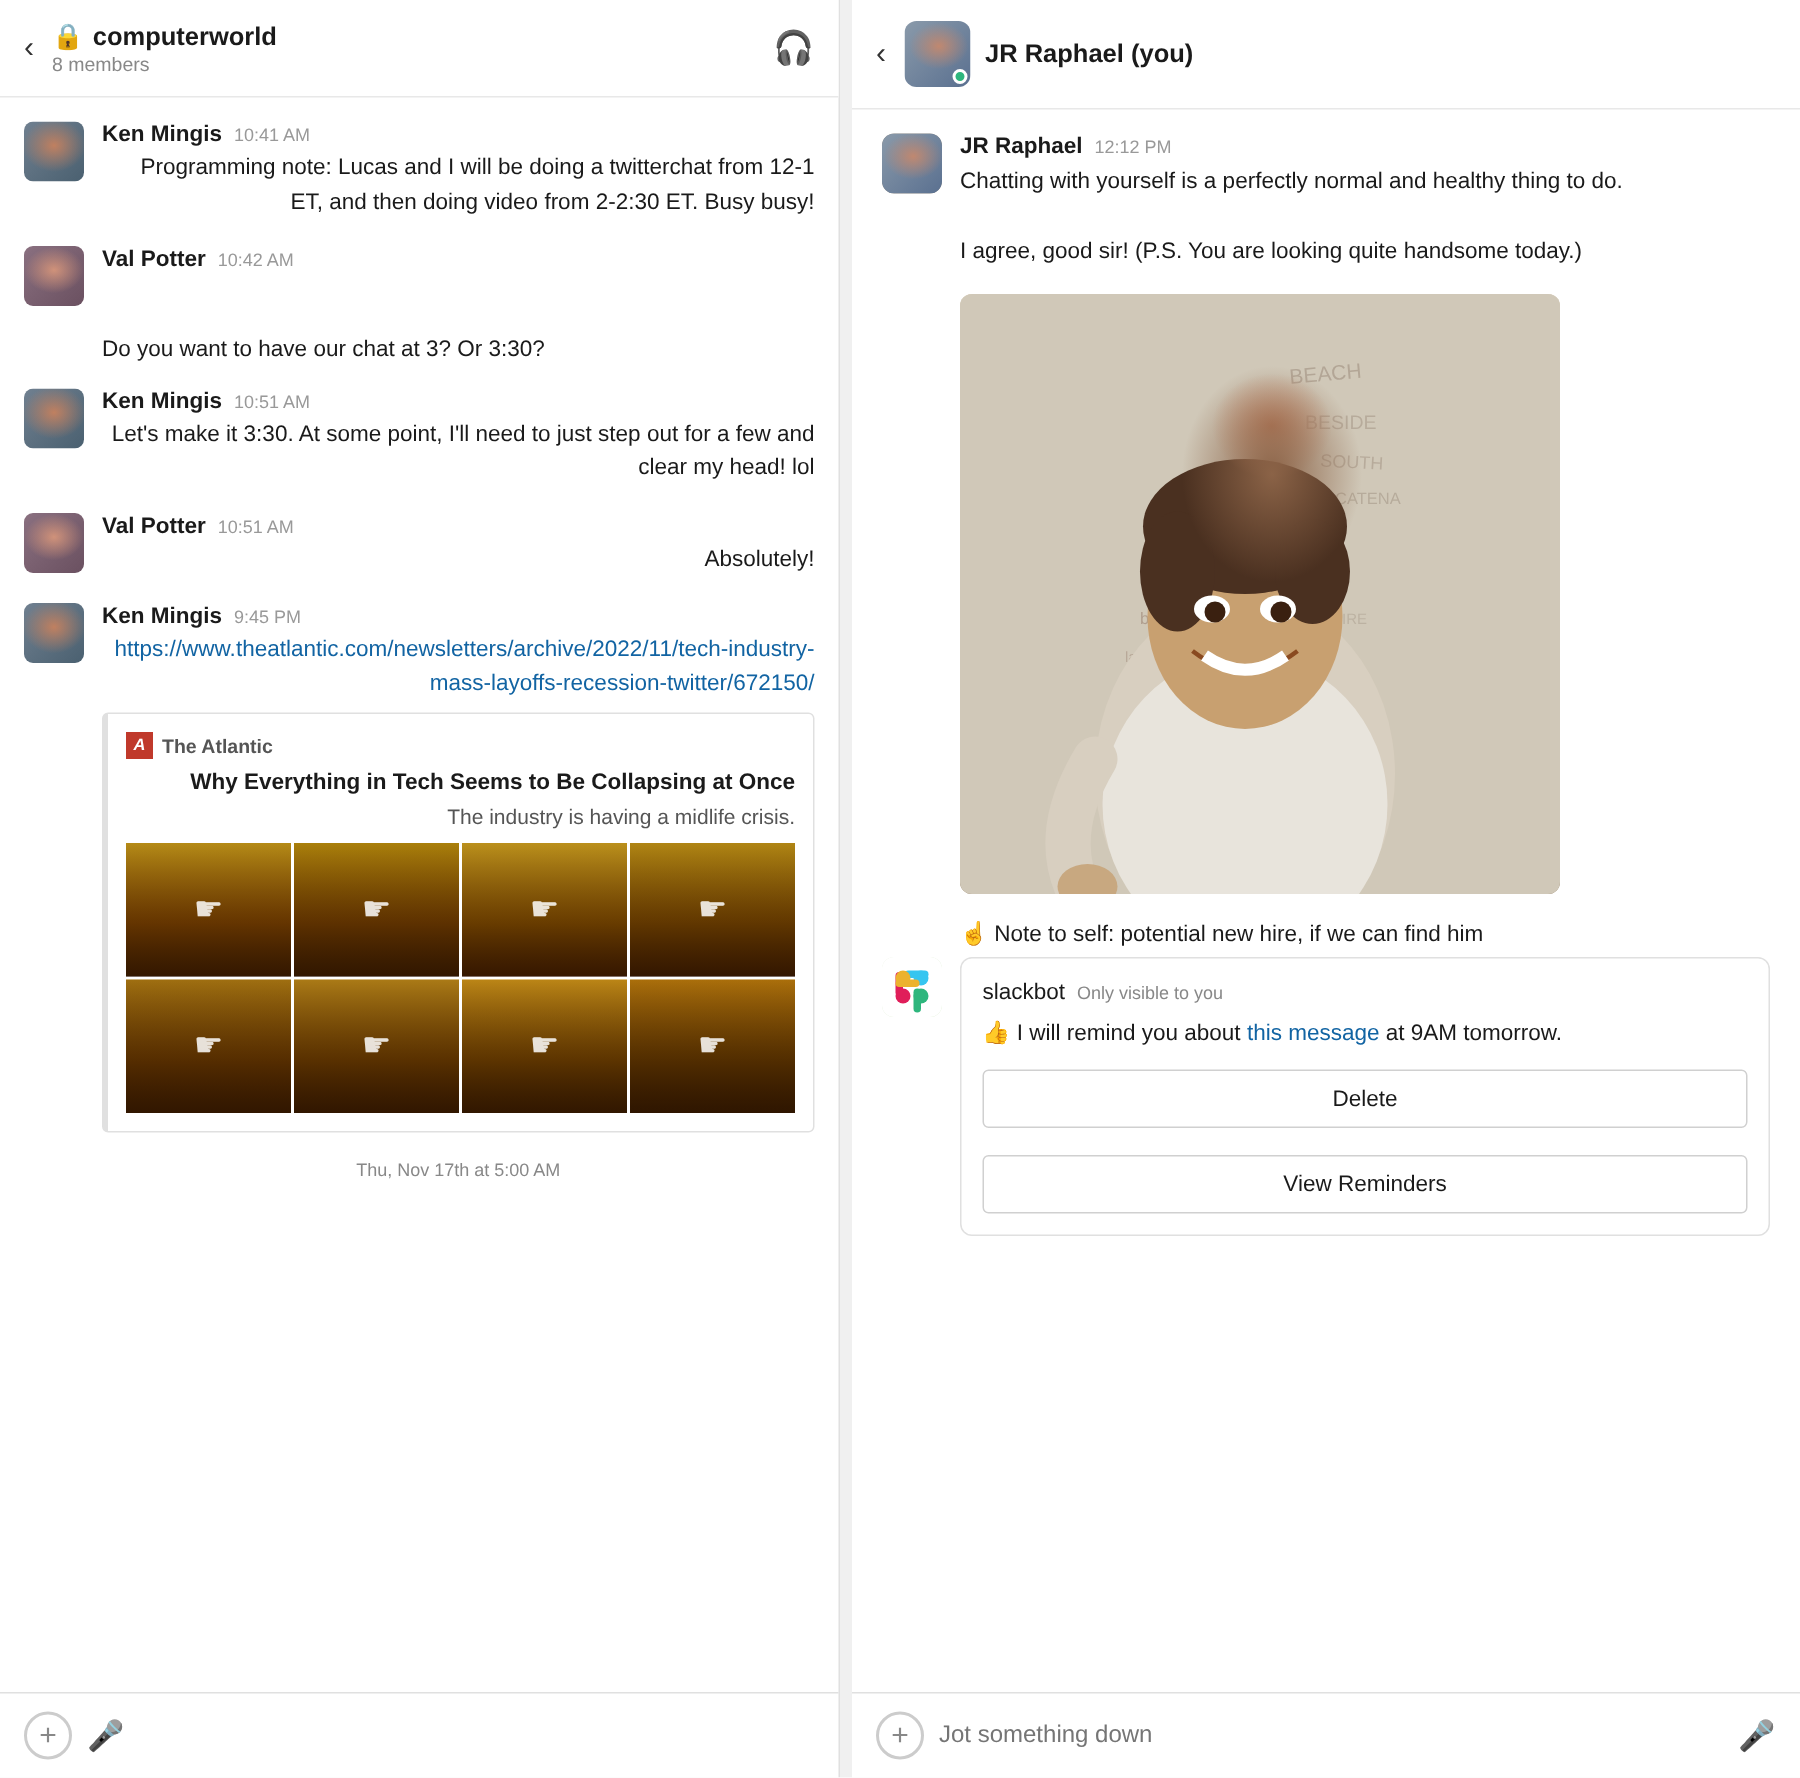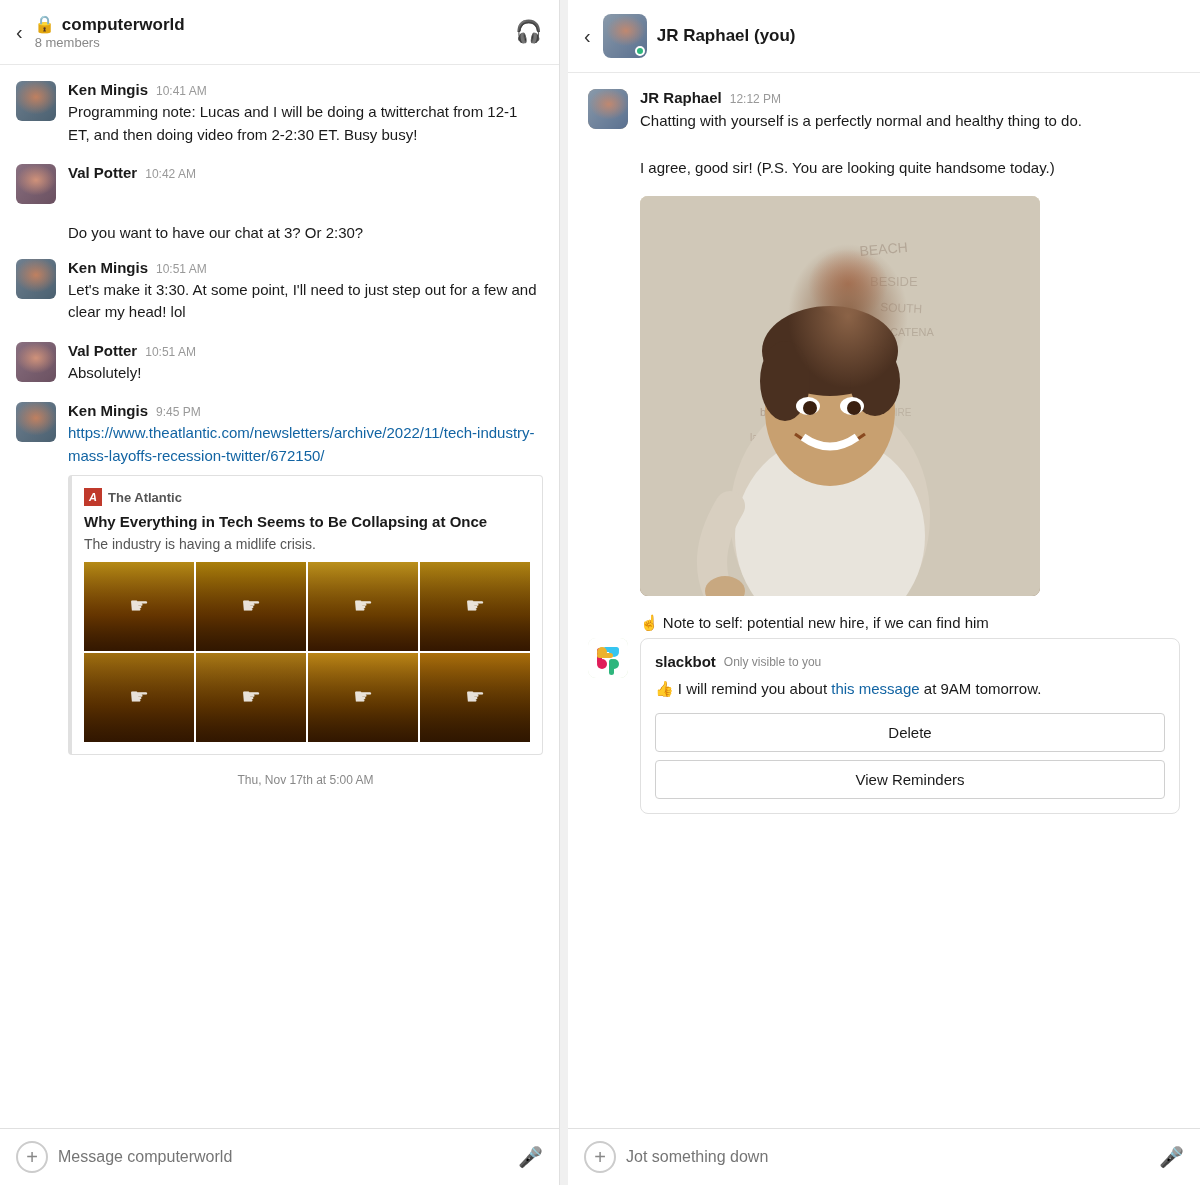--- a/index.html
+++ b/index.html
@@ -75,20 +75,21 @@
       width: 40px;
       height: 40px;
       border-radius: 6px;
       flex-shrink: 0;
       overflow: hidden;
       background: #ccc;
     }
 
     .message-body {
       flex: 1;
+      text-align: right;
     }
 
     .message-meta {
       display: flex;
       align-items: baseline;
       gap: 8px;
       margin-bottom: 3px;
     }
 
     .sender-name {
@@ -422,21 +423,21 @@
     }
 
     .slackbot-header {
       display: flex;
       align-items: center;
       gap: 8px;
       margin-bottom: 8px;
     }
 
     .slackbot-name {
-      font-weight: 700;
+      font-weight: 400;
       font-size: 15px;
       color: #1a1a1a;
     }
 
     .only-visible {
       font-size: 12px;
       color: #888;
     }
 
     .slackbot-text {
@@ -456,21 +457,21 @@
       width: 100%;
       padding: 10px;
       border: 1px solid #d0d0d0;
       border-radius: 4px;
       background: #fff;
       font-size: 15px;
       font-weight: 500;
       color: #1a1a1a;
       text-align: center;
       cursor: pointer;
-      margin-bottom: 8px;
+      margin-bottom: 18px;
     }
 
     .slackbot-btn:last-child {
       margin-bottom: 0;
     }
 
     .dm-input-bar {
       display: flex;
       align-items: center;
       padding: 12px 16px;
@@ -567,21 +568,21 @@
     <div class="message">
       <div class="avatar val-avatar"></div>
       <div class="message-body">
         <div class="message-meta">
           <span class="sender-name">Val Potter</span>
           <span class="timestamp">10:42 AM</span>
         </div>
       </div>
     </div>
 
-    <div class="continuation-text">Do you want to have our chat at 3? Or 2:30?</div>
+    <div class="continuation-text">Do you want to have our chat at 3? Or 3:30?</div>
 
     <div class="message">
       <div class="avatar ken-avatar"></div>
       <div class="message-body">
         <div class="message-meta">
           <span class="sender-name">Ken Mingis</span>
           <span class="timestamp">10:51 AM</span>
         </div>
         <div class="message-text">Let's make it 3:30. At some point, I'll need to just step out for a few and clear my head! lol</div>
       </div>
@@ -628,21 +629,20 @@
         </div>
       </div>
     </div>
 
     <div class="date-separator">Thu, Nov 17th at 5:00 AM</div>
 
   </div>
 
   <div class="message-input-bar">
     <div class="input-add-btn">+</div>
-    <input class="message-input" type="text" placeholder="Message computerworld" style="">
     <span class="mic-icon">🎤</span>
   </div>
 </div>
 
 <div class="divider"></div>
 
 <div class="right-panel">
 
   <div class="dm-header">
     <span class="dm-back-btn">‹</span>

